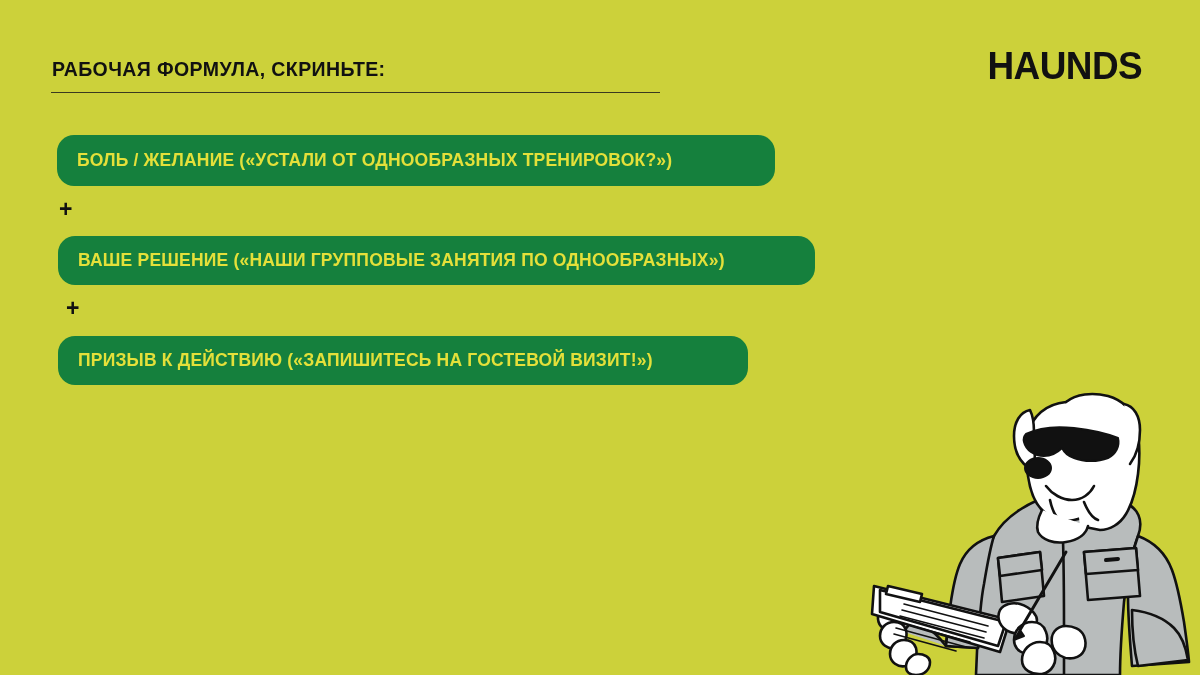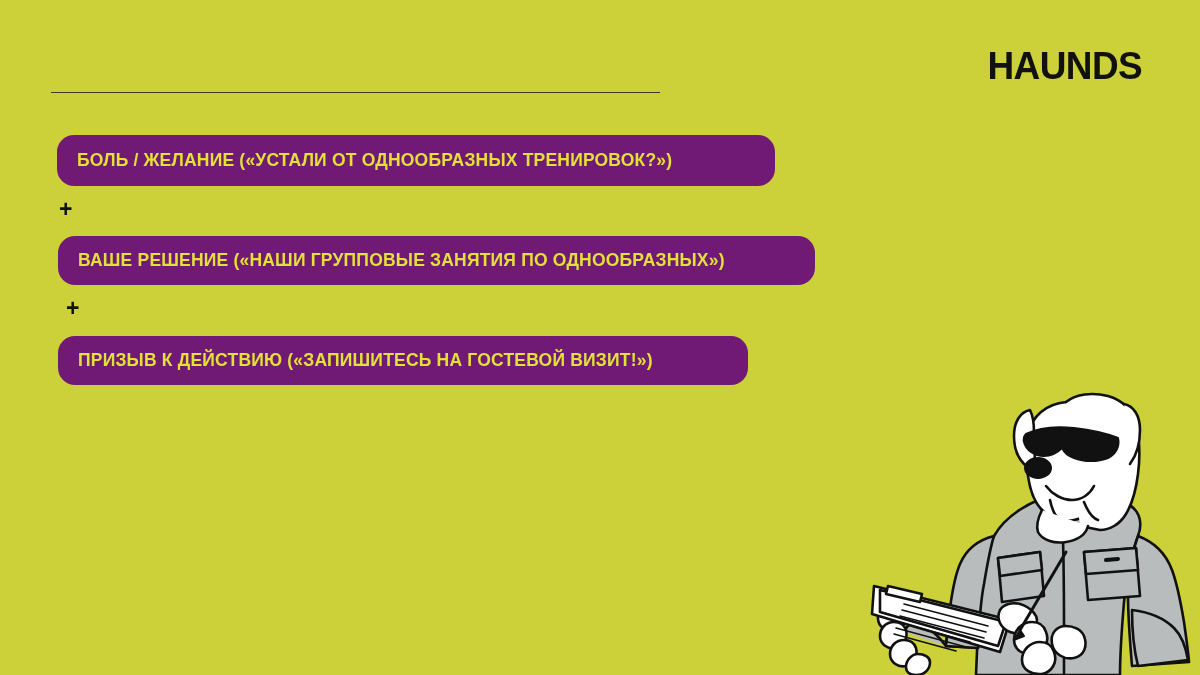--- a/index.html
+++ b/index.html
@@ -53,21 +53,21 @@
     background:#3a3a20;
   }
 
   
   .formula { position:absolute; left:0; top:0; }
 
   .pill {
     position:absolute;
     display:flex;
     align-items:center;
-    background:#701a75;
+    background:#15803d;
     border-radius:17px;
     padding:0 20px 0 20px;
     color:#E4E03A;
     font-size:17.5px;
     font-weight:bold;
     letter-spacing:0.2px;
     white-space:nowrap;
   }
   .pill-1 { left:57px;  top:135px; width:718px; height:51px; }
   .pill-2 { left:58px;  top:236px; width:757px; height:49px; }
@@ -94,20 +94,21 @@
   }
   .illustration svg { display:block; width:100%; height:100%; }
 </style>
 </head>
 <body>
 
 <div id="slide">
 
   <div class="brand">HAUNDS</div>
 
+  <div class="heading">РАБОЧАЯ ФОРМУЛА, СКРИНЬТЕ:</div>
   <div class="divider"></div>
 
   <div class="formula">
 
     <div class="pill pill-1">
       <span>БОЛЬ / ЖЕЛАНИЕ («УСТАЛИ ОТ ОДНООБРАЗНЫХ ТРЕНИРОВОК?»)</span>
     </div>
 
     <div class="plus plus-1">+</div>
 

